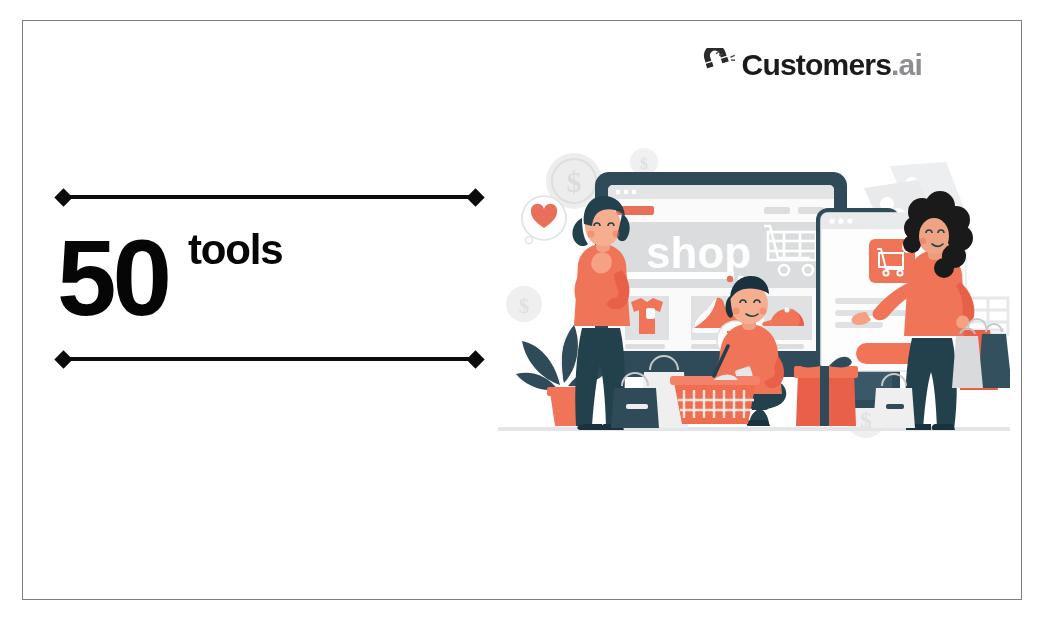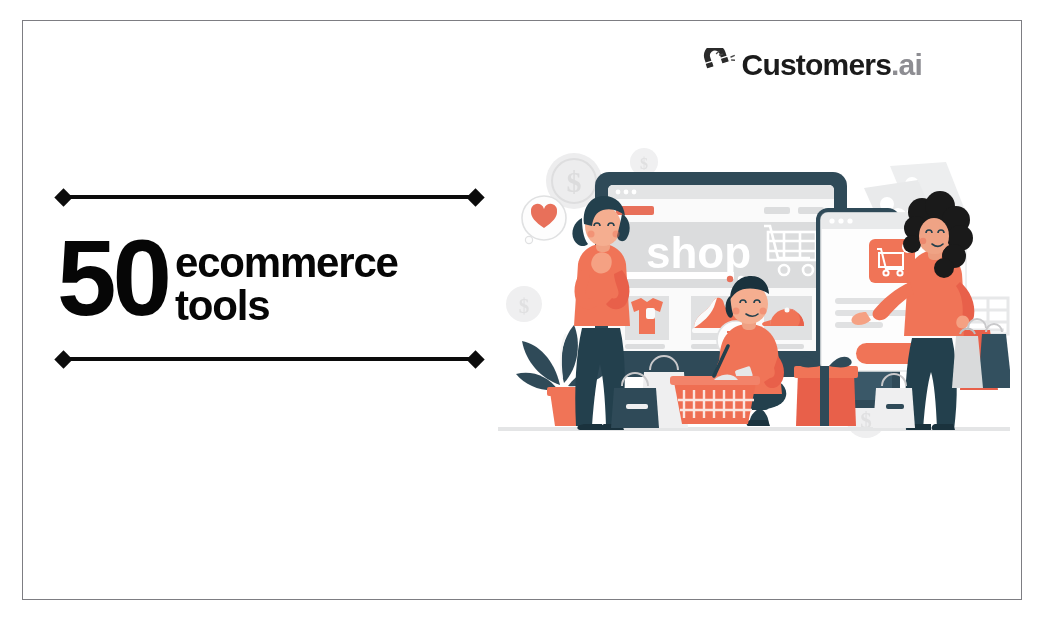--- a/index.html
+++ b/index.html
@@ -50,21 +50,21 @@
   }
   .rule .dia{
     position:absolute; top:50%; width:13px; height:13px;
     margin-top:-6.5px; background:#0b0b0b;
     transform:rotate(45deg);
   }
   .rule .dia.l{ left:0; }
   .rule .dia.r{ right:0; }
 
   .title-row{
-    display:flex; align-items:flex-end; gap:7px;
+    display:flex; align-items:flex-start; gap:20px;
     margin-top:25px; margin-bottom:25px;
   }
   .big-num{
     font-size:107px; font-weight:700; line-height:0.92;
     letter-spacing:-4px; color:#060606;
     font-family:"Liberation Sans", sans-serif;
   }
   .title-lines{
     font-size:42px; font-weight:700; line-height:1.02;
     letter-spacing:-1.2px; color:#060606;
@@ -102,21 +102,20 @@
 
     <div class="rule">
       <span class="dia l"></span>
       <span class="bar"></span>
       <span class="dia r"></span>
     </div>
 
     <div class="title-row">
       <div class="big-num">50</div>
       <div class="title-lines">
-        <div>ecommerce</div>
         <div>tools</div>
       </div>
     </div>
 
     <div class="rule">
       <span class="dia l"></span>
       <span class="bar"></span>
       <span class="dia r"></span>
     </div>
   </div>

